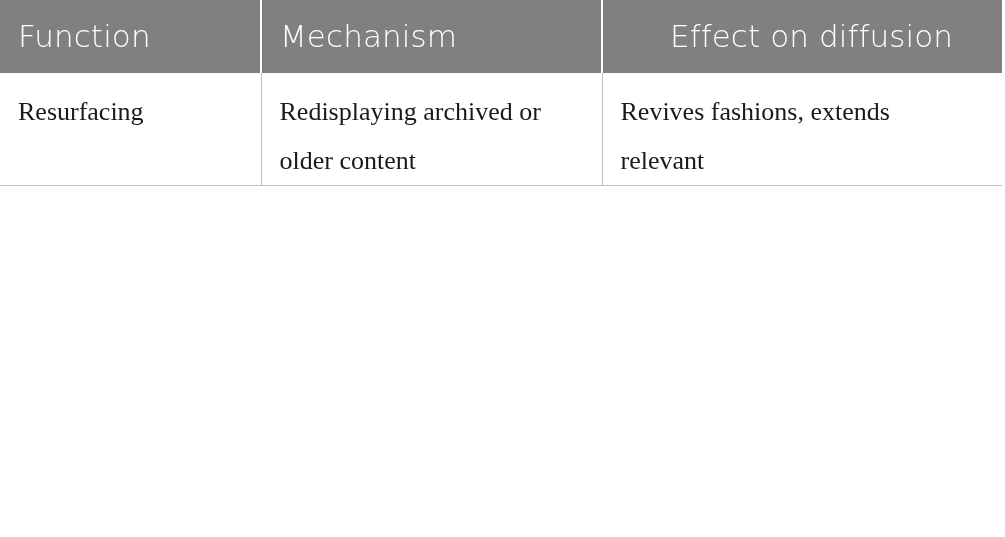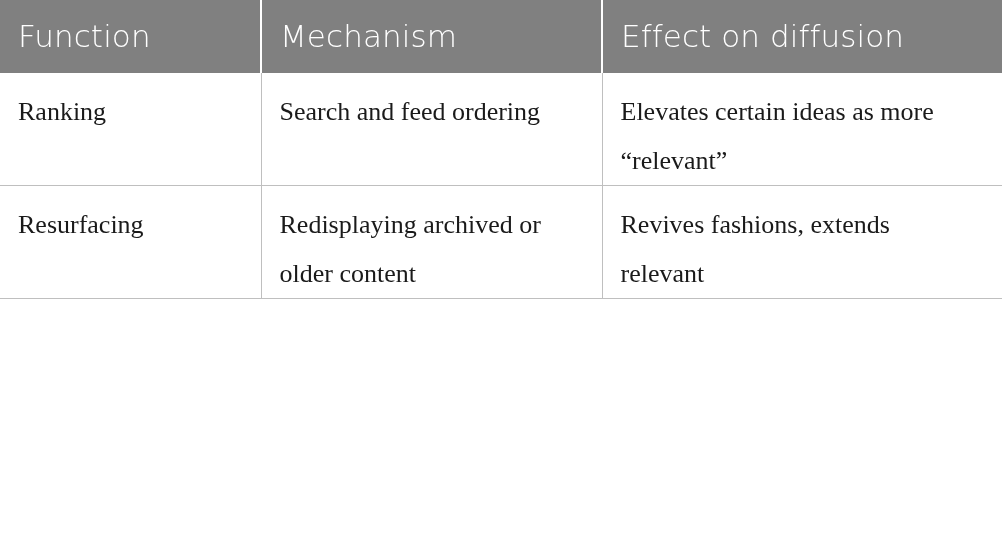--- a/index.html
+++ b/index.html
@@ -46,21 +46,21 @@
     line-height: 1;
     text-align: left;
     vertical-align: middle;
     padding: 0 0 0 18px;
     margin: 16px;
     border: none;
     border-right: 2px solid #ffffff;
     letter-spacing: 0.1px;
     white-space: nowrap;
   }
-  thead th.last-col { border-right: none; }
+  thead th.last-col { border-right: none; text-align: center; }
 
   
   tbody tr.data-row { height: 111px; }
   tbody tr.data-row.last-row { height: 110px; }
 
   tbody td {
     background: #ffffff;
     color: #1a1a1a;
     font-family: "Liberation Serif", "DejaVu Serif", serif;
     font-size: 26px;
@@ -91,30 +91,20 @@
     </colgroup>
     <thead>
       <tr class="header-row">
         <th>Function</th>
         <th>Mechanism</th>
         <th class="last-col">Effect on diffusion</th>
       </tr>
     </thead>
     <tbody>
 
-      <tr class="data-row">
-        <td>Ranking</td>
-        <td class="cell-wrap">
-          <span class="cell-line">Search and feed ordering</span>
-        </td>
-        <td class="cell-wrap last-col">
-          <span class="cell-line">Elevates certain ideas as more</span>
-          <span class="cell-line">“relevant”</span>
-        </td>
-      </tr>
 
 
 
       <tr class="data-row last-row">
         <td>Resurfacing</td>
         <td class="cell-wrap">
           <span class="cell-line">Redisplaying archived or</span>
           <span class="cell-line">older content</span>
         </td>
         <td class="cell-wrap last-col">

